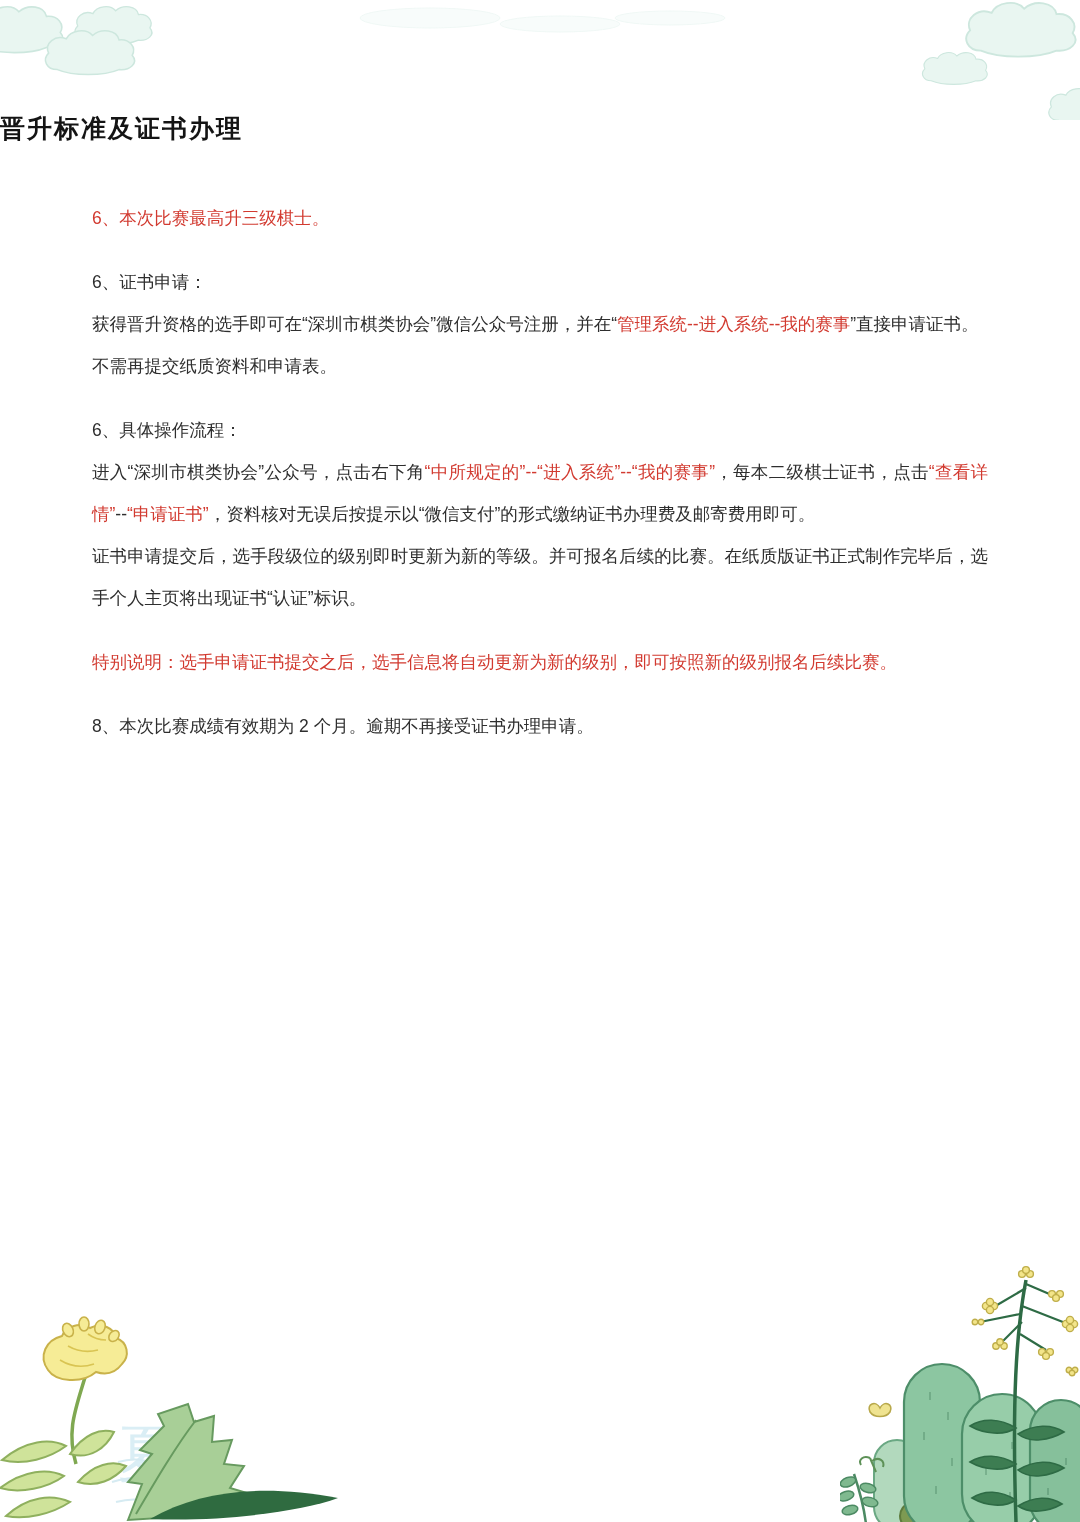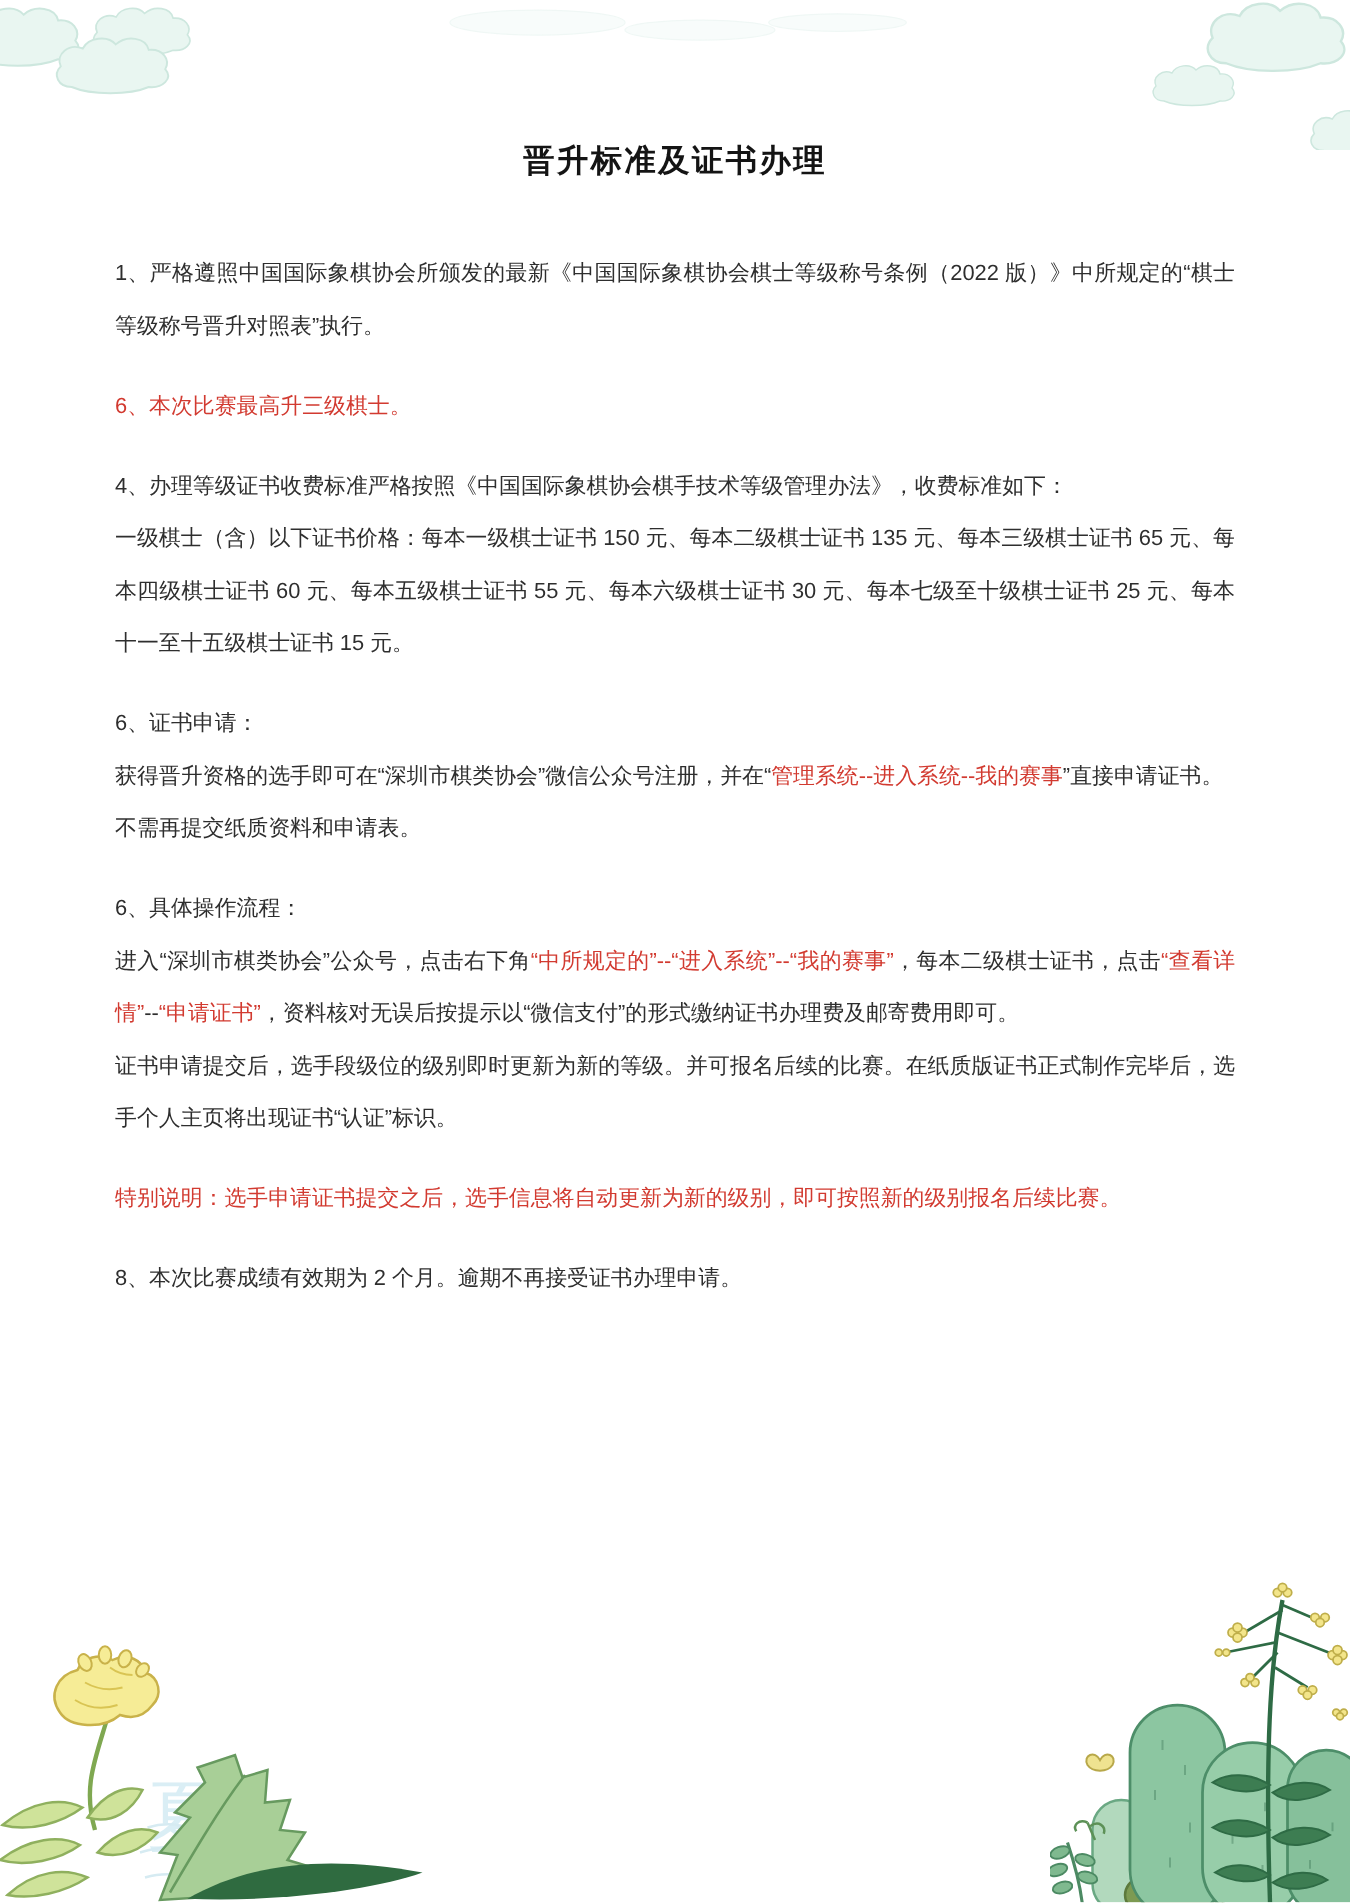--- a/index.html
+++ b/index.html
@@ -17,21 +17,21 @@
     font-family:"Liberation Sans",sans-serif;
   }
   .deco{position:absolute;pointer-events:none;}
   .deco.top-left{left:0;top:0;}
   .deco.top-mid{left:350px;top:0;opacity:.55;}
   .deco.top-right{right:0;top:0;}
   .deco.bottom-left{left:0;bottom:0;}
   .deco.bottom-right{right:0;bottom:0;}
   .title{
     position:absolute;top:112px;left:0;width:100%;
-    margin:0;text-align:center;
+    margin:0;
     font-size:25px;font-weight:bold;color:#141414;
     letter-spacing:2px;
   }
   .content{
     position:absolute;top:197px;left:92px;width:896px;
   }
   .para{
     margin:0 0 22px 0;
     font-size:17.5px;line-height:42px;
     color:var(--text);
@@ -77,24 +77,21 @@
       <use href="#cloud" transform="translate(70,52) scale(0.8)"></use>
       <use href="#cloud" transform="translate(196,88) scale(0.9)"></use>
     </g>
   </svg>
 
   <h1 class="title">晋升标准及证书办理</h1>
 
   <div class="watermark">夏.</div>
 
   <div class="content" id="content">
-      <p class="para"><span>1、严格遵照中国国际象棋协会所颁发的最新《中国国际象棋协会棋士等级称号条例（2022 版）》中所规定的“棋士等级称号晋升对照表”执行。</span></p>
       <p class="para"><span class="red">6、本次比赛最高升三级棋士。</span></p>
-      <p class="para"><span>4、办理等级证书收费标准严格按照《中国国际象棋协会棋手技术等级管理办法》，收费标准如下：
-一级棋士（含）以下证书价格：每本一级棋士证书 150 元、每本二级棋士证书 135 元、每本三级棋士证书 65 元、每本四级棋士证书 60 元、每本五级棋士证书 55 元、每本六级棋士证书 30 元、每本七级至十级棋士证书 25 元、每本十一至十五级棋士证书 15 元。</span></p>
       <p class="para"><span>6、证书申请：
 获得晋升资格的选手即可在“深圳市棋类协会”微信公众号注册，并在“</span><span class="red">管理系统--进入系统--我的赛事</span><span>”直接申请证书。
 不需再提交纸质资料和申请表。</span></p>
       <p class="para"><span>6、具体操作流程：
 进入“深圳市棋类协会”公众号，点击右下角</span><span class="red">“中所规定的”--“进入系统”--“我的赛事”</span><span>，每本二级棋士证书，点击</span><span class="red">“查看详情”</span><span>--</span><span class="red">“申请证书”</span><span>，资料核对无误后按提示以“微信支付”的形式缴纳证书办理费及邮寄费用即可。
 证书申请提交后，选手段级位的级别即时更新为新的等级。并可报名后续的比赛。在纸质版证书正式制作完毕后，选手个人主页将出现证书“认证”标识。</span></p>
       <p class="para"><span class="red">特别说明：选手申请证书提交之后，选手信息将自动更新为新的级别，即可按照新的级别报名后续比赛。</span></p>
       <p class="para"><span>8、本次比赛成绩有效期为 2 个月。逾期不再接受证书办理申请。</span></p>
     </div>
 

